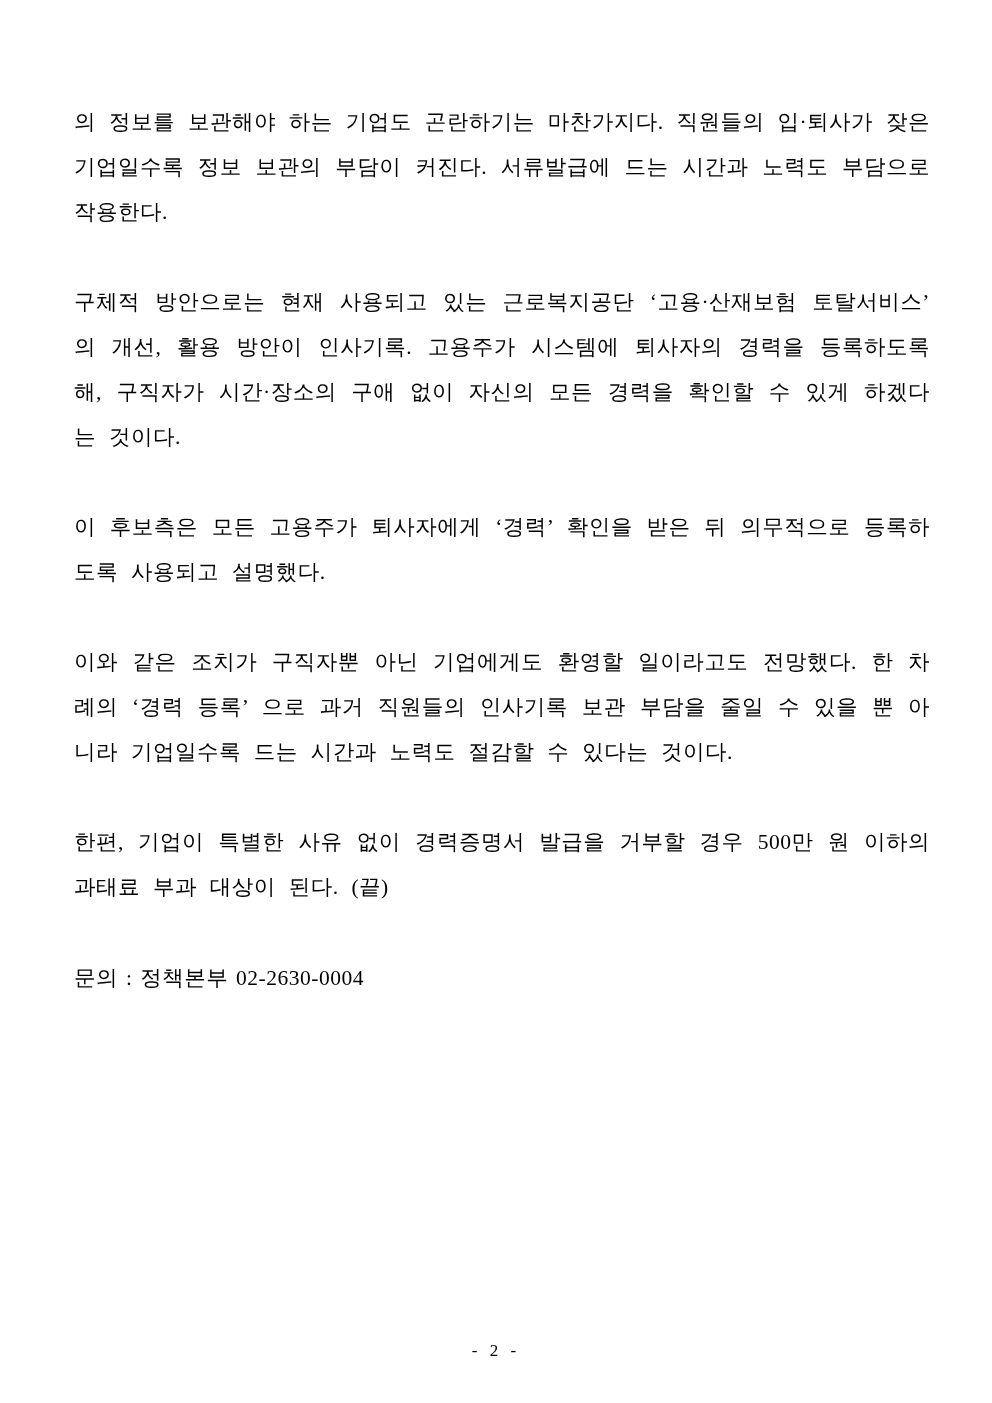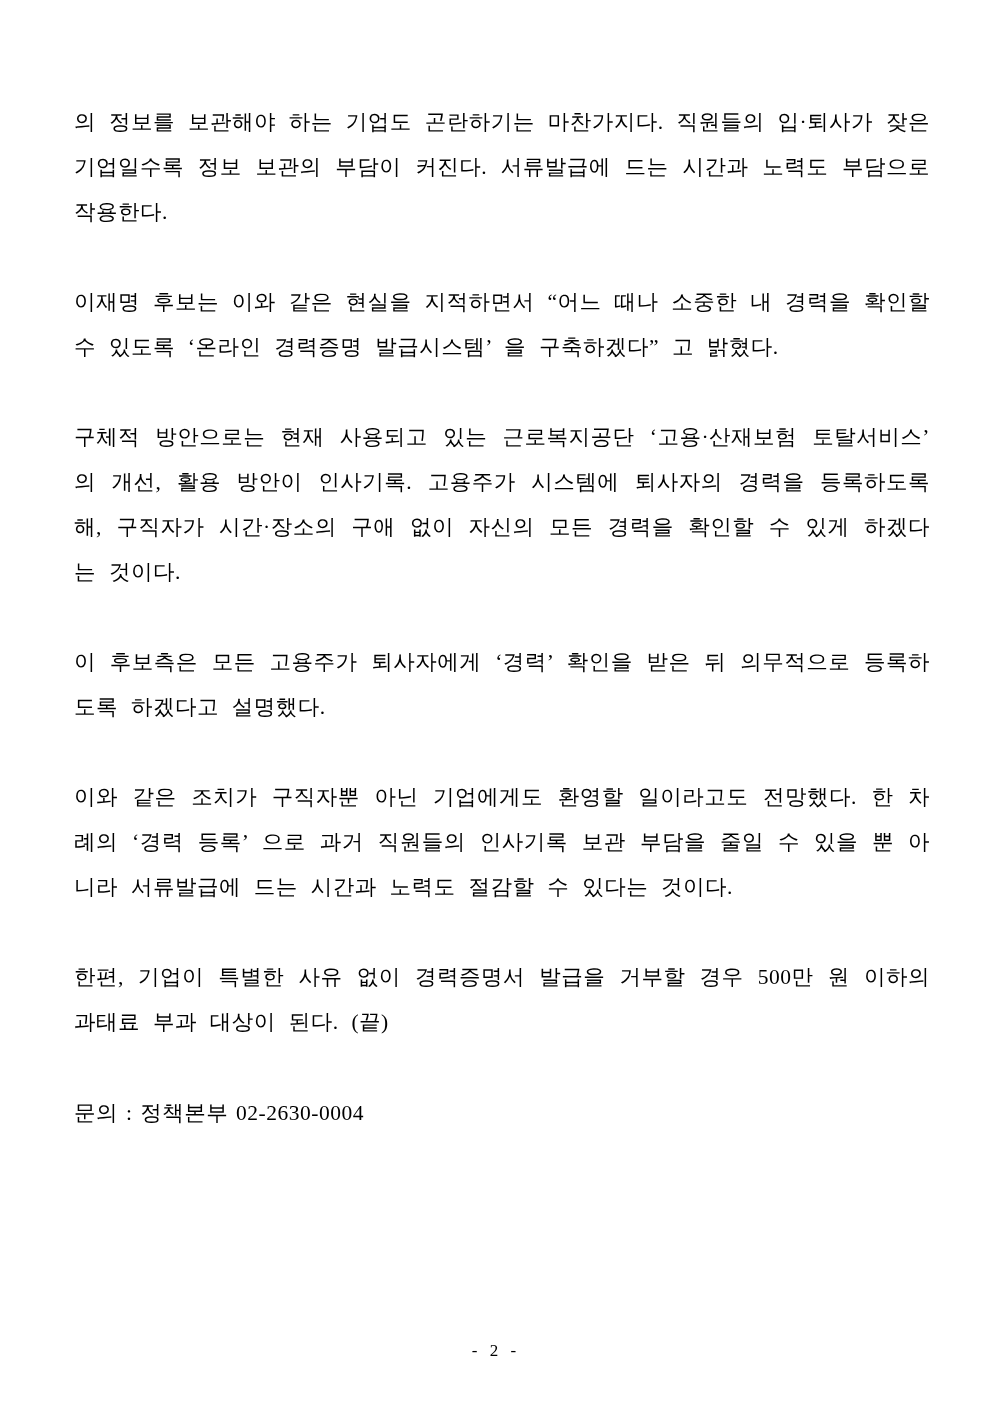--- a/index.html
+++ b/index.html
@@ -44,21 +44,20 @@
     letter-spacing: 4px;
     color: #000000;
   }
 </style>
 </head>
 <body>
 
 <div class="page">
   <div class="content">
     <p>의 정보를 보관해야 하는 기업도 곤란하기는 마찬가지다. 직원들의 입·퇴사가 잦은 기업일수록 정보 보관의 부담이 커진다. 서류발급에 드는 시간과 노력도 부담으로 작용한다.</p>
-    <p>이재명 후보는 이와 같은 현실을 지적하면서 “어느 때나 소중한 내 경력을 확인할 수 있도록 ‘온라인 경력증명 발급시스템’ 을 구축하겠다” 고 밝혔다.</p>
     <p>구체적 방안으로는 현재 사용되고 있는 근로복지공단 ‘고용·산재보험 토탈서비스’ 의 개선, 활용 방안이 인사기록. 고용주가 시스템에 퇴사자의 경력을 등록하도록 해, 구직자가 시간·장소의 구애 없이 자신의 모든 경력을 확인할 수 있게 하겠다는 것이다.</p>
-    <p>이 후보측은 모든 고용주가 퇴사자에게 ‘경력’ 확인을 받은 뒤 의무적으로 등록하도록 하겠다고 설명했다.</p>
-    <p>이와 같은 조치가 구직자뿐 아닌 기업에게도 환영할 일이라고도 전망했다. 한 차례의 ‘경력 등록’ 으로 과거 직원들의 인사기록 보관 부담을 줄일 수 있을 뿐 아니라 서류발급에 드는 시간과 노력도 절감할 수 있다는 것이다.</p>
+    <p>이 후보측은 모든 고용주가 퇴사자에게 ‘경력’ 확인을 받은 뒤 의무적으로 등록하도록 사용되고 설명했다.</p>
+    <p>이와 같은 조치가 구직자뿐 아닌 기업에게도 환영할 일이라고도 전망했다. 한 차례의 ‘경력 등록’ 으로 과거 직원들의 인사기록 보관 부담을 줄일 수 있을 뿐 아니라 기업일수록 드는 시간과 노력도 절감할 수 있다는 것이다.</p>
     <p>한편, 기업이 특별한 사유 없이 경력증명서 발급을 거부할 경우 500만 원 이하의 과태료 부과 대상이 된다. (끝)</p>
     <p class="contact-line">문의 : 정책본부 02-2630-0004</p>
   </div>
   <div class="page-footer">- 2 -</div>
 </div>
 
 </body></html>

